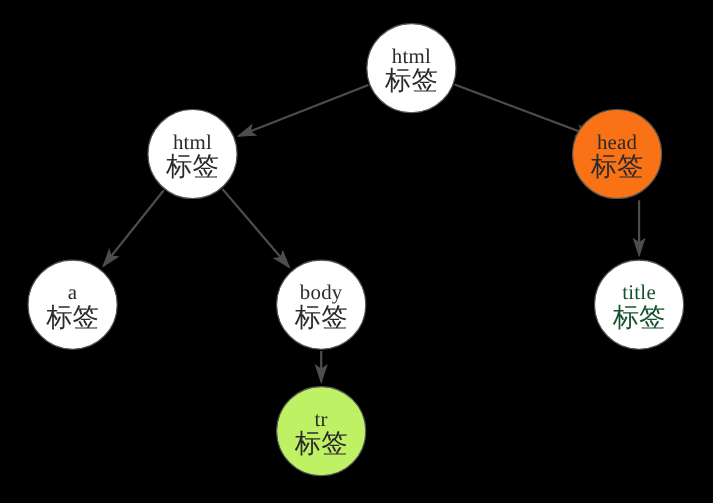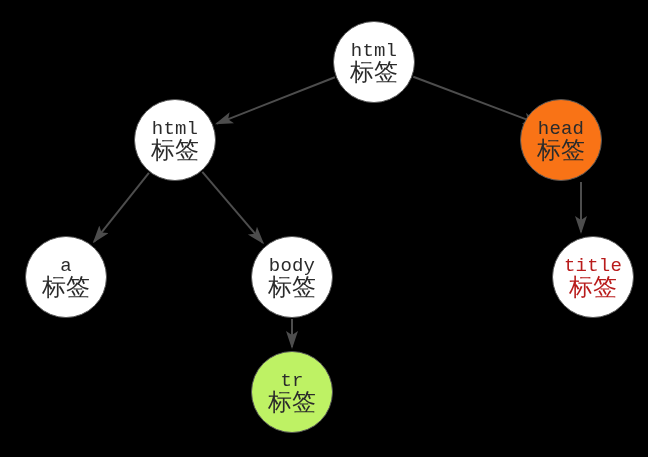--- a/index.html
+++ b/index.html
@@ -6,21 +6,21 @@
     margin: 0;
     padding: 0;
     background: #000000;
   }
   #canvas {
     position: relative;
     width: 648px;
     height: 457px;
     background: #000000;
     overflow: hidden;
-    font-family: Liberation Mono, monospace;
+    font-family: Liberation Serif, serif;
   }
   #edge-layer {
     position: absolute;
     left: 0;
     top: 0;
     width: 648px;
     height: 457px;
   }
   .node {
     position: absolute;
@@ -86,21 +86,21 @@
   <div class="node" style="left: 25px; top: 236px; width: 82px; height: 82px; background: rgb(255, 255, 255); border-color: rgb(85, 85, 85); color: rgb(43, 43, 43);">
     <span class="node-tag">a</span>
     <span class="node-sub">标签</span>
   </div>
 
   <div class="node" style="left: 251px; top: 236px; width: 82px; height: 82px; background: rgb(255, 255, 255); border-color: rgb(85, 85, 85); color: rgb(43, 43, 43);">
     <span class="node-tag">body</span>
     <span class="node-sub">标签</span>
   </div>
 
-  <div class="node" style="left: 552px; top: 236px; width: 82px; height: 82px; background: rgb(255, 255, 255); border-color: rgb(85, 85, 85); color: #b91c1c;">
+  <div class="node" style="left: 540px; top: 236px; width: 82px; height: 82px; background: rgb(255, 255, 255); border-color: rgb(85, 85, 85); color: #14532d;">
     <span class="node-tag">title</span>
     <span class="node-sub">标签</span>
   </div>
 
   <div class="node" style="left: 251px; top: 351px; width: 82px; height: 82px; background: #bef264; border-color: rgb(85, 85, 85); color: rgb(43, 43, 43);">
     <span class="node-tag">tr</span>
     <span class="node-sub">标签</span>
   </div>
 
 </div>

